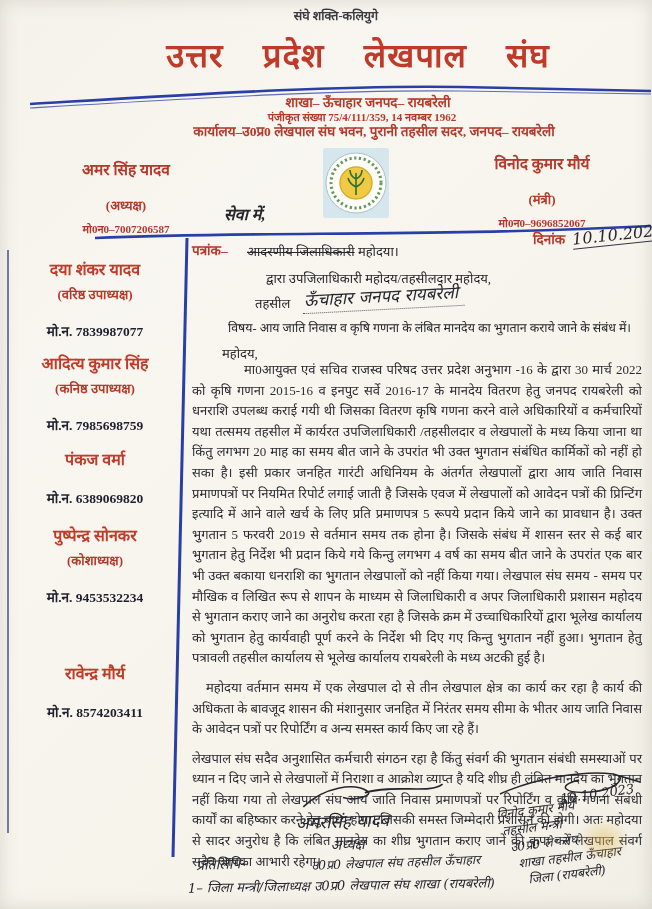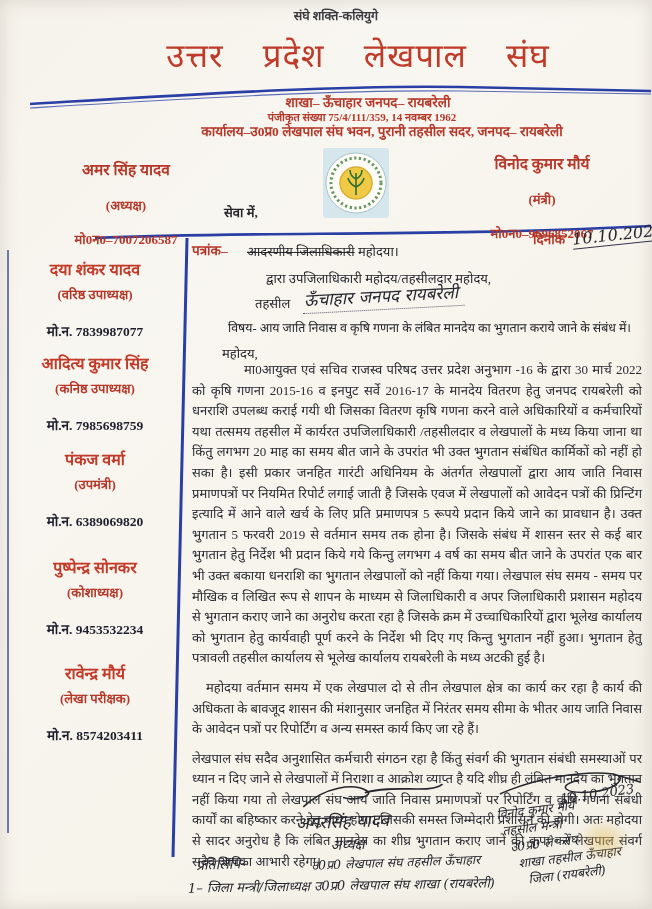--- a/index.html
+++ b/index.html
@@ -6,29 +6,29 @@
   .page{
     position:relative;width:652px;height:909px;overflow:hidden;
     background:linear-gradient(135deg,#f5f2ea 0%,#f8f6f0 28%,#f7f4ec 60%,#f2efe6 100%);
     font-family:"Liberation Serif","DejaVu Serif",serif;color:#2b2b33;
     box-shadow:inset 0 0 18px rgba(120,115,100,.22);
   }
   .abs{position:absolute;}
   .hcenter{position:absolute;transform:translateX(-50%);white-space:nowrap;}
   .red{color:#b5382a;}
   .motto{font-size:12.5px;font-weight:bold;color:#3a3a40;}
-  .title{font-size:33px;font-weight:normal;letter-spacing:1px;word-spacing:30px;color:#bf3a28;}
+  .title{font-size:33px;font-weight:bold;letter-spacing:1px;word-spacing:30px;color:#bf3a28;}
   .branch{font-size:13.5px;font-weight:bold;}
   .reg{font-size:11px;font-weight:bold;}
-  .office{font-size:13.5px;font-weight:bold;margin-left:8px;}
+  .office{font-size:13.5px;font-weight:bold;}
   .official{position:absolute;text-align:center;font-weight:bold;color:#b5382a;}
   .official .o-name{font-size:15.5px;}
   .official .o-role{font-size:13px;margin-top:16px;}
-  .official .o-phone{font-size:13px;margin-top:16px;}
-  .seva{font-size:13px;font-weight:bold;color:#26262c;}
+  .official .o-phone{font-size:11px;margin-top:7px;}
+  .seva{font-size:16px;font-weight:bold;color:#26262c;font-style:italic;}
   .side-block{position:absolute;left:14px;width:162px;text-align:center;}
   .s-name{font-size:16px;font-weight:bold;color:#c23a28;}
   .s-role{font-size:13px;font-weight:bold;color:#b5382a;margin-top:5px;}
   .s-phone{font-size:13.5px;font-weight:bold;color:#1f1f2e;margin-top:19px;}
   .label-red{font-weight:bold;font-size:13px;color:#b5382a;}
   .line-bold{font-weight:normal;font-size:13px;color:#26262c;white-space:nowrap;}
   .struck{text-decoration:line-through;text-decoration-thickness:1px;}
   .body-text{position:absolute;left:192px;top:360px;width:450px;
     font-size:13px;line-height:20.6px;text-align:justify;color:#2b2b33;}
   .body-text p{margin:0 0 9px 0;}
@@ -92,31 +92,29 @@
     <div class="s-role">(वरिष्ठ उपाध्यक्ष)</div>
     <div class="s-phone">मो.न. 7839987077</div>
   </div>
   <div class="side-block" style="top:352px;">
     <div class="s-name">आदित्य कुमार सिंह</div>
     <div class="s-role">(कनिष्ठ उपाध्यक्ष)</div>
     <div class="s-phone">मो.न. 7985698759</div>
   </div>
   <div class="side-block" style="top:448px;">
     <div class="s-name">पंकज वर्मा</div>
-    <div class="s-role">(उपमंत्री)</div>
     <div class="s-phone">मो.न. 6389069820</div>
   </div>
-  <div class="side-block" style="top:556px;">
+  <div class="side-block" style="top:524px;">
     <div class="s-name">पुष्पेन्द्र सोनकर</div>
     <div class="s-role">(कोशाध्यक्ष)</div>
     <div class="s-phone">मो.न. 9453532234</div>
   </div>
   <div class="side-block" style="top:662px;">
     <div class="s-name">रावेन्द्र मौर्य</div>
-    <div class="s-role">(लेखा परीक्षक)</div>
     <div class="s-phone">मो.न. 8574203411</div>
   </div>
 
   <div class="abs label-red" style="left:192px;top:241px;font-size:13.5px;">पत्रांक–</div>
   <div class="abs line-bold" style="left:247px;top:242px;">
     <span class="struck">आदरणीय जिलाधिकारी</span><span> महोदया।</span>
   </div>
   <div class="abs label-red" style="left:533px;top:230px;font-size:13.5px;">दिनांक</div>
   <div class="abs hand hand-lg" style="left:572px;top:225px;transform:rotate(-6deg);border-bottom:1px solid #33334a;">10.10.2023</div>
 

